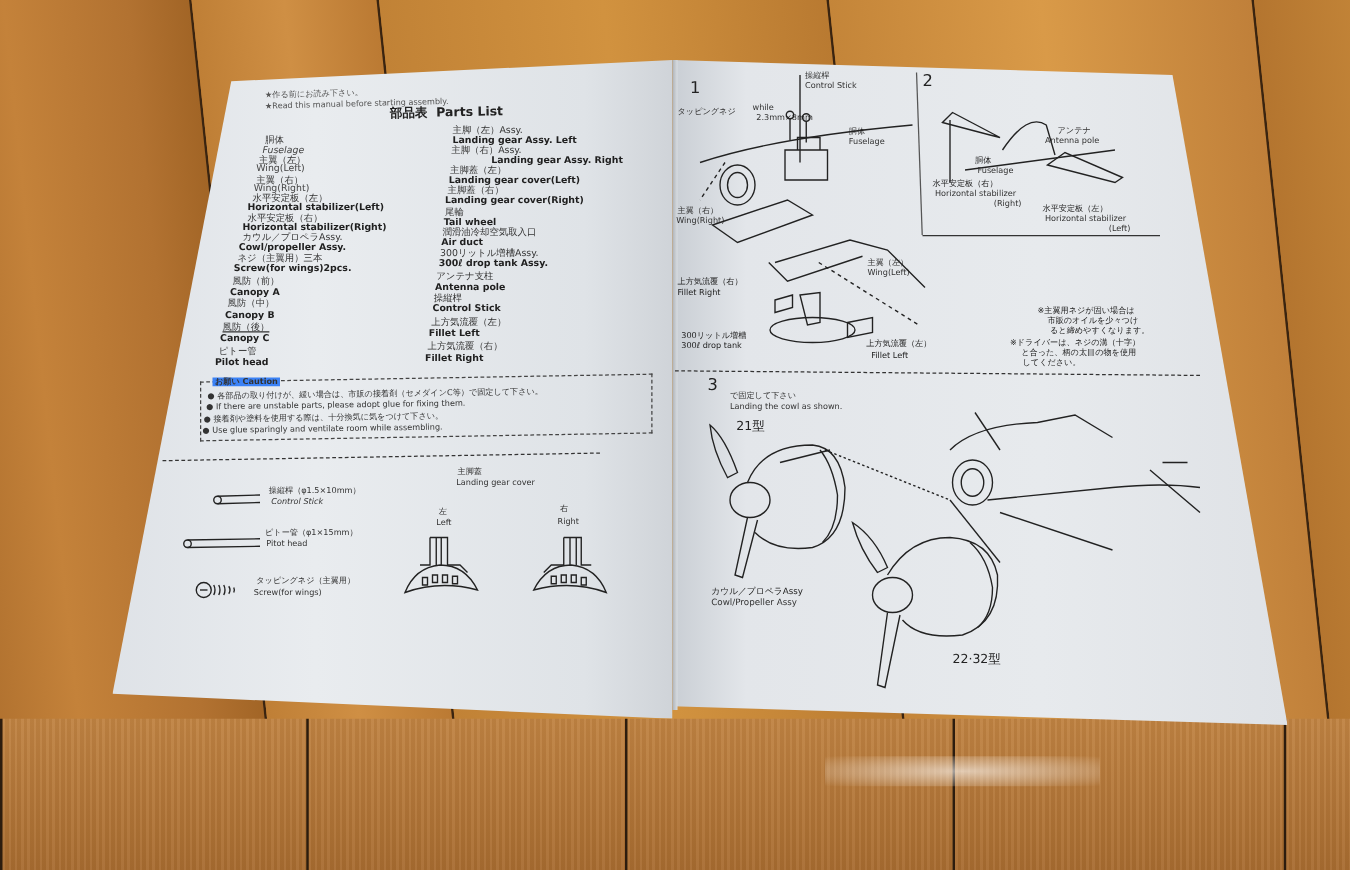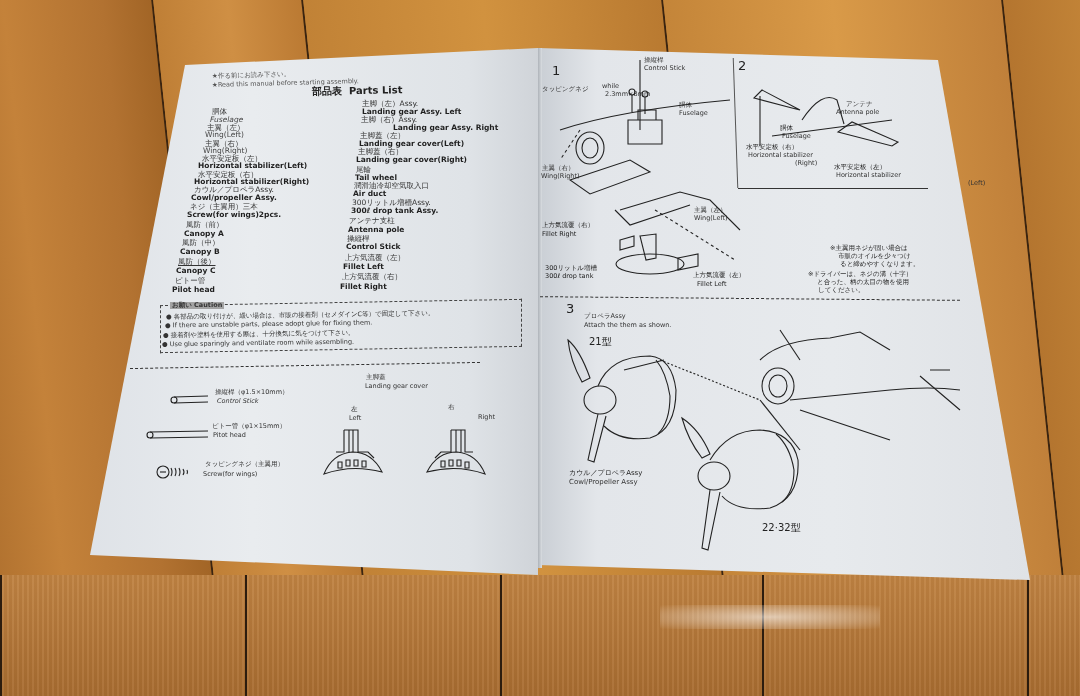--- a/index.html
+++ b/index.html
@@ -136,21 +136,21 @@
   <div class="txt en" style="left:348px;top:226px;">Antenna pole</div>
   <div class="txt jp" style="left:347px;top:235px;">操縦桿</div>
   <div class="txt en" style="left:346px;top:243px;">Control Stick</div>
   <div class="txt jp" style="left:345px;top:254px;">上方気流覆（左）</div>
   <div class="txt en" style="left:343px;top:263px;">Fillet Left</div>
   <div class="txt jp" style="left:342px;top:273px;">上方気流覆（右）</div>
   <div class="txt en" style="left:340px;top:283px;">Fillet Right</div>
 </div>
 
 <div class="caution"></div>
-<div class="txt tiny" style="left:170px;top:302px;font-weight:bold;color:#333;background:#a3a3a3;padding:0 2px;">お願い Caution</div>
+<div class="txt tiny" style="left:170px;top:302px;font-weight:bold;color:#333;background:#3b82f6;padding:0 2px;">お願い Caution</div>
 <div class="txt tiny" style="left:166px;top:312px;color:#333;transform:rotate(-0.8deg);">● 各部品の取り付けが、緩い場合は、市販の接着剤（セメダインC等）で固定して下さい。</div>
 <div class="txt tiny" style="left:165px;top:321px;color:#333;transform:rotate(-0.8deg);">● If there are unstable parts, please adopt glue for fixing them.</div>
 <div class="txt tiny" style="left:163px;top:331px;color:#333;transform:rotate(-0.8deg);">● 接着剤や塗料を使用する際は、十分換気に気をつけて下さい。</div>
 <div class="txt tiny" style="left:162px;top:340px;color:#333;transform:rotate(-0.8deg);">● Use glue sparingly and ventilate room while assembling.</div>
 
 <div class="dash" style="left:130px;top:365px;width:350px;transform:rotate(-1deg);"></div>
 
 <svg class="draw" style="left:170px;top:394px;" width="40" height="12">
   <ellipse cx="4" cy="6" rx="3" ry="3"></ellipse>
     <line x1="4" y1="3" x2="38" y2="2"></line>
@@ -173,21 +173,21 @@
   <path d="M15 4 q2 4 0 8 M19 4 q2 4 0 8 M23 4 q2 4 0 8 M27 5 q2 3 0 6 M31 6 q1 2 0 4"></path>
 </svg>
 <div class="txt tiny" style="left:205px;top:461px;color:#333;">タッピングネジ（主翼用）</div>
 <div class="txt tiny" style="left:203px;top:471px;color:#333;">Screw(for wings)</div>
 
 <div class="txt tiny" style="left:366px;top:374px;color:#333;">主脚蓋</div>
 <div class="txt tiny" style="left:365px;top:383px;color:#333;">Landing gear cover</div>
 <div class="txt tiny" style="left:351px;top:406px;color:#333;">左</div>
 <div class="txt tiny" style="left:349px;top:415px;color:#333;">Left</div>
 <div class="txt tiny" style="left:448px;top:404px;color:#333;">右</div>
-<div class="txt tiny" style="left:446px;top:414px;color:#333;margin-left:32px;">Right</div>
+<div class="txt tiny" style="left:446px;top:414px;color:#333;">Right</div>
 
 <svg class="draw" style="left:322px;top:428px;" width="62" height="50">
   <path d="M22 2 h14 v22 h10 l6 6 M22 2 v22 h-8"></path>
   <line x1="27" y1="2" x2="27" y2="24"></line>
     <line x1="31" y1="2" x2="31" y2="24"></line>
   <path d="M2 46 Q10 26 30 24 Q50 24 60 44 Q30 36 2 46 Z"></path>
   <path d="M16 34 h4 v6 h-4z M24 32 h4 v6 h-4z M32 32 h4 v6 h-4z M40 33 h4 v6 h-4z"></path>
 </svg>
 <svg class="draw" style="left:425px;top:428px;" width="62" height="50">
   <path d="M26 2 h14 v22 h8 M26 2 v22 h-10 l-6 6"></path>
@@ -250,36 +250,36 @@
 </svg>
 <div class="txt tiny" style="left:846px;top:101px;color:#333;">アンテナ</div>
 <div class="txt tiny" style="left:836px;top:109px;color:#333;">Antenna pole</div>
 <div class="txt tiny" style="left:780px;top:125px;color:#222;">胴体</div>
 <div class="txt tiny" style="left:782px;top:133px;color:#333;">Fuselage</div>
 <div class="txt tiny" style="left:746px;top:144px;color:#222;">水平安定板（右）</div>
 <div class="txt tiny" style="left:748px;top:152px;color:#333;">Horizontal stabilizer</div>
 <div class="txt tiny" style="left:795px;top:160px;color:#333;">(Right)</div>
 <div class="txt tiny" style="left:834px;top:164px;color:#222;">水平安定板（左）</div>
 <div class="txt tiny" style="left:836px;top:172px;color:#333;">Horizontal stabilizer</div>
-<div class="txt tiny" style="left:929px;top:180px;color:#333;padding-left:39px;">(Left)</div>
+<div class="txt tiny" style="left:848px;top:180px;color:#333;padding-left:39px;">(Left)</div>
 
 <div>
   <div class="txt tiny" style="left:830px;top:245px;color:#222;">※主翼用ネジが固い場合は</div>
   <div class="txt tiny" style="left:838px;top:253px;color:#222;">市販のオイルを少々つけ</div>
   <div class="txt tiny" style="left:840px;top:261px;color:#222;">ると締めやすくなります。</div>
   <div class="txt tiny" style="left:808px;top:271px;color:#222;">※ドライバーは、ネジの溝（十字）</div>
   <div class="txt tiny" style="left:817px;top:279px;color:#222;">と合った、柄の太目の物を使用</div>
   <div class="txt tiny" style="left:818px;top:287px;color:#222;">してください。</div>
 </div>
 
 <div class="dash" style="left:540px;top:298px;width:420px;transform:rotate(0.5deg);"></div>
 
 <div class="txt stepnum" style="left:566px;top:302px;">3</div>
-<div class="txt tiny" style="left:584px;top:313px;color:#333;">プロペラAssy</div>
-<div class="txt tiny" style="left:584px;top:322px;color:#333;">Attach the them as shown.</div>
+<div class="txt tiny" style="left:584px;top:313px;color:#333;">で固定して下さい</div>
+<div class="txt tiny" style="left:584px;top:322px;color:#333;">Landing the cowl as shown.</div>
 <div class="txt" style="left:589px;top:337px;font-size:10px;color:#222;">21型</div>
 <div class="txt" style="left:762px;top:523px;font-size:10px;color:#222;">22·32型</div>
 <div class="txt tiny" style="left:569px;top:470px;color:#222;font-size:7px;">カウル／プロペラAssy</div>
 <div class="txt tiny" style="left:569px;top:479px;color:#333;font-size:7px;">Cowl/Propeller Assy</div>
 
 <svg class="draw" style="left:560px;top:330px;" width="400" height="230">
 
   <path d="M8 10 Q20 20 30 48 L22 52 Q10 30 8 10 Z"></path>
   <path d="M38 56 Q50 26 90 26 Q112 28 116 60 Q116 100 90 108 Q60 112 44 96"></path>
   <path d="M96 30 Q106 42 110 66 Q110 92 98 104"></path>

